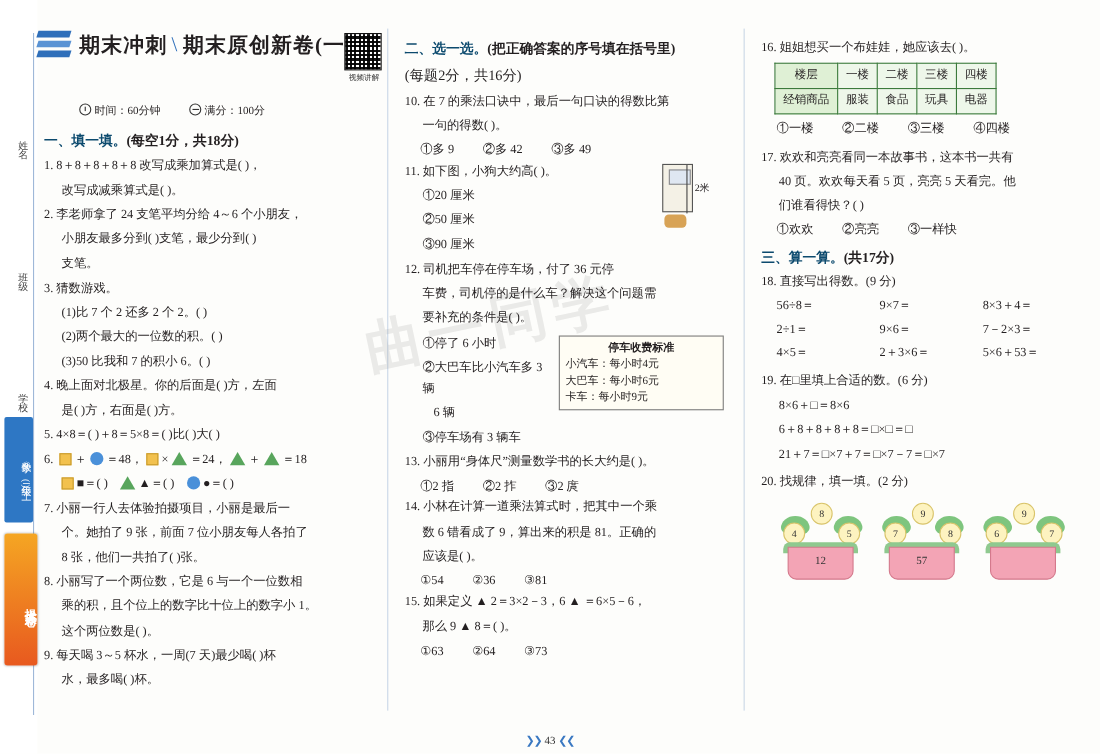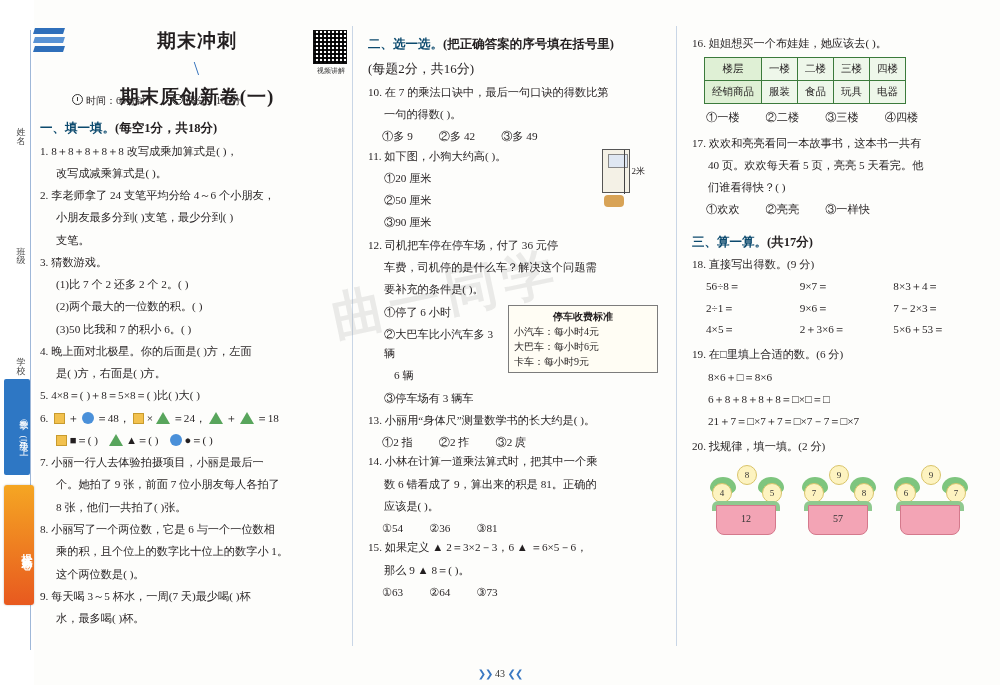--- a/index.html
+++ b/index.html
@@ -65,21 +65,21 @@
   }
   .blue-mark span{ display:block; height:6px; background:#2f6fba; margin-bottom:3px; transform:skewX(-18deg); }
   .blue-mark span:nth-child(2){ background:#5a93d4; }
   .blue-mark span:nth-child(3){ background:#2f6fba; }
 
   .title-wrap {
     position:absolute; left:72px; top:28px; width:250px;
   }
   .title-main {
     font-size:19px; font-weight:bold; letter-spacing:1px;
-    display:flex; align-items:center; gap:4px;flex-direction:column;
+    display:flex; align-items:center; gap:4px;
   }
   .title-slash { color:#2f6fba; font-weight:normal; }
   .qr {
     position:absolute; left:313px; top:30px;
     width:34px; height:34px;
     background:
       repeating-linear-gradient(0deg,#111 0 2px,#fff 2px 4px),
       repeating-linear-gradient(90deg,#111 0 2px,#fff 2px 4px);
     background-blend-mode:multiply;
     border:1px solid #111;
@@ -401,21 +401,21 @@
 
     <div class="q" style="margin-top:6px;">17. 欢欢和亮亮看同一本故事书，这本书一共有</div>
     <div class="q indent">40 页。欢欢每天看 5 页，亮亮 5 天看完。他</div>
     <div class="q indent">们谁看得快？(      )</div>
     <div class="ans-row">
       <span>①欢欢</span>
       <span>②亮亮</span>
       <span>③一样快</span>
     </div>
 
-    <div class="sec-head" style="margin-top:12px;">
+    <div class="sec-head" style="margin-top:4px;">
       <span class="blue">三、算一算。</span><span>(共17分)</span>
     </div>
 
     <div class="q">18. 直接写出得数。(9 分)</div>
     <div class="calc-grid">
       <span>56÷8＝</span>
       <span>9×7＝</span>
       <span>8×3＋4＝</span>
       <span>2÷1＝</span>
       <span>9×6＝</span>

